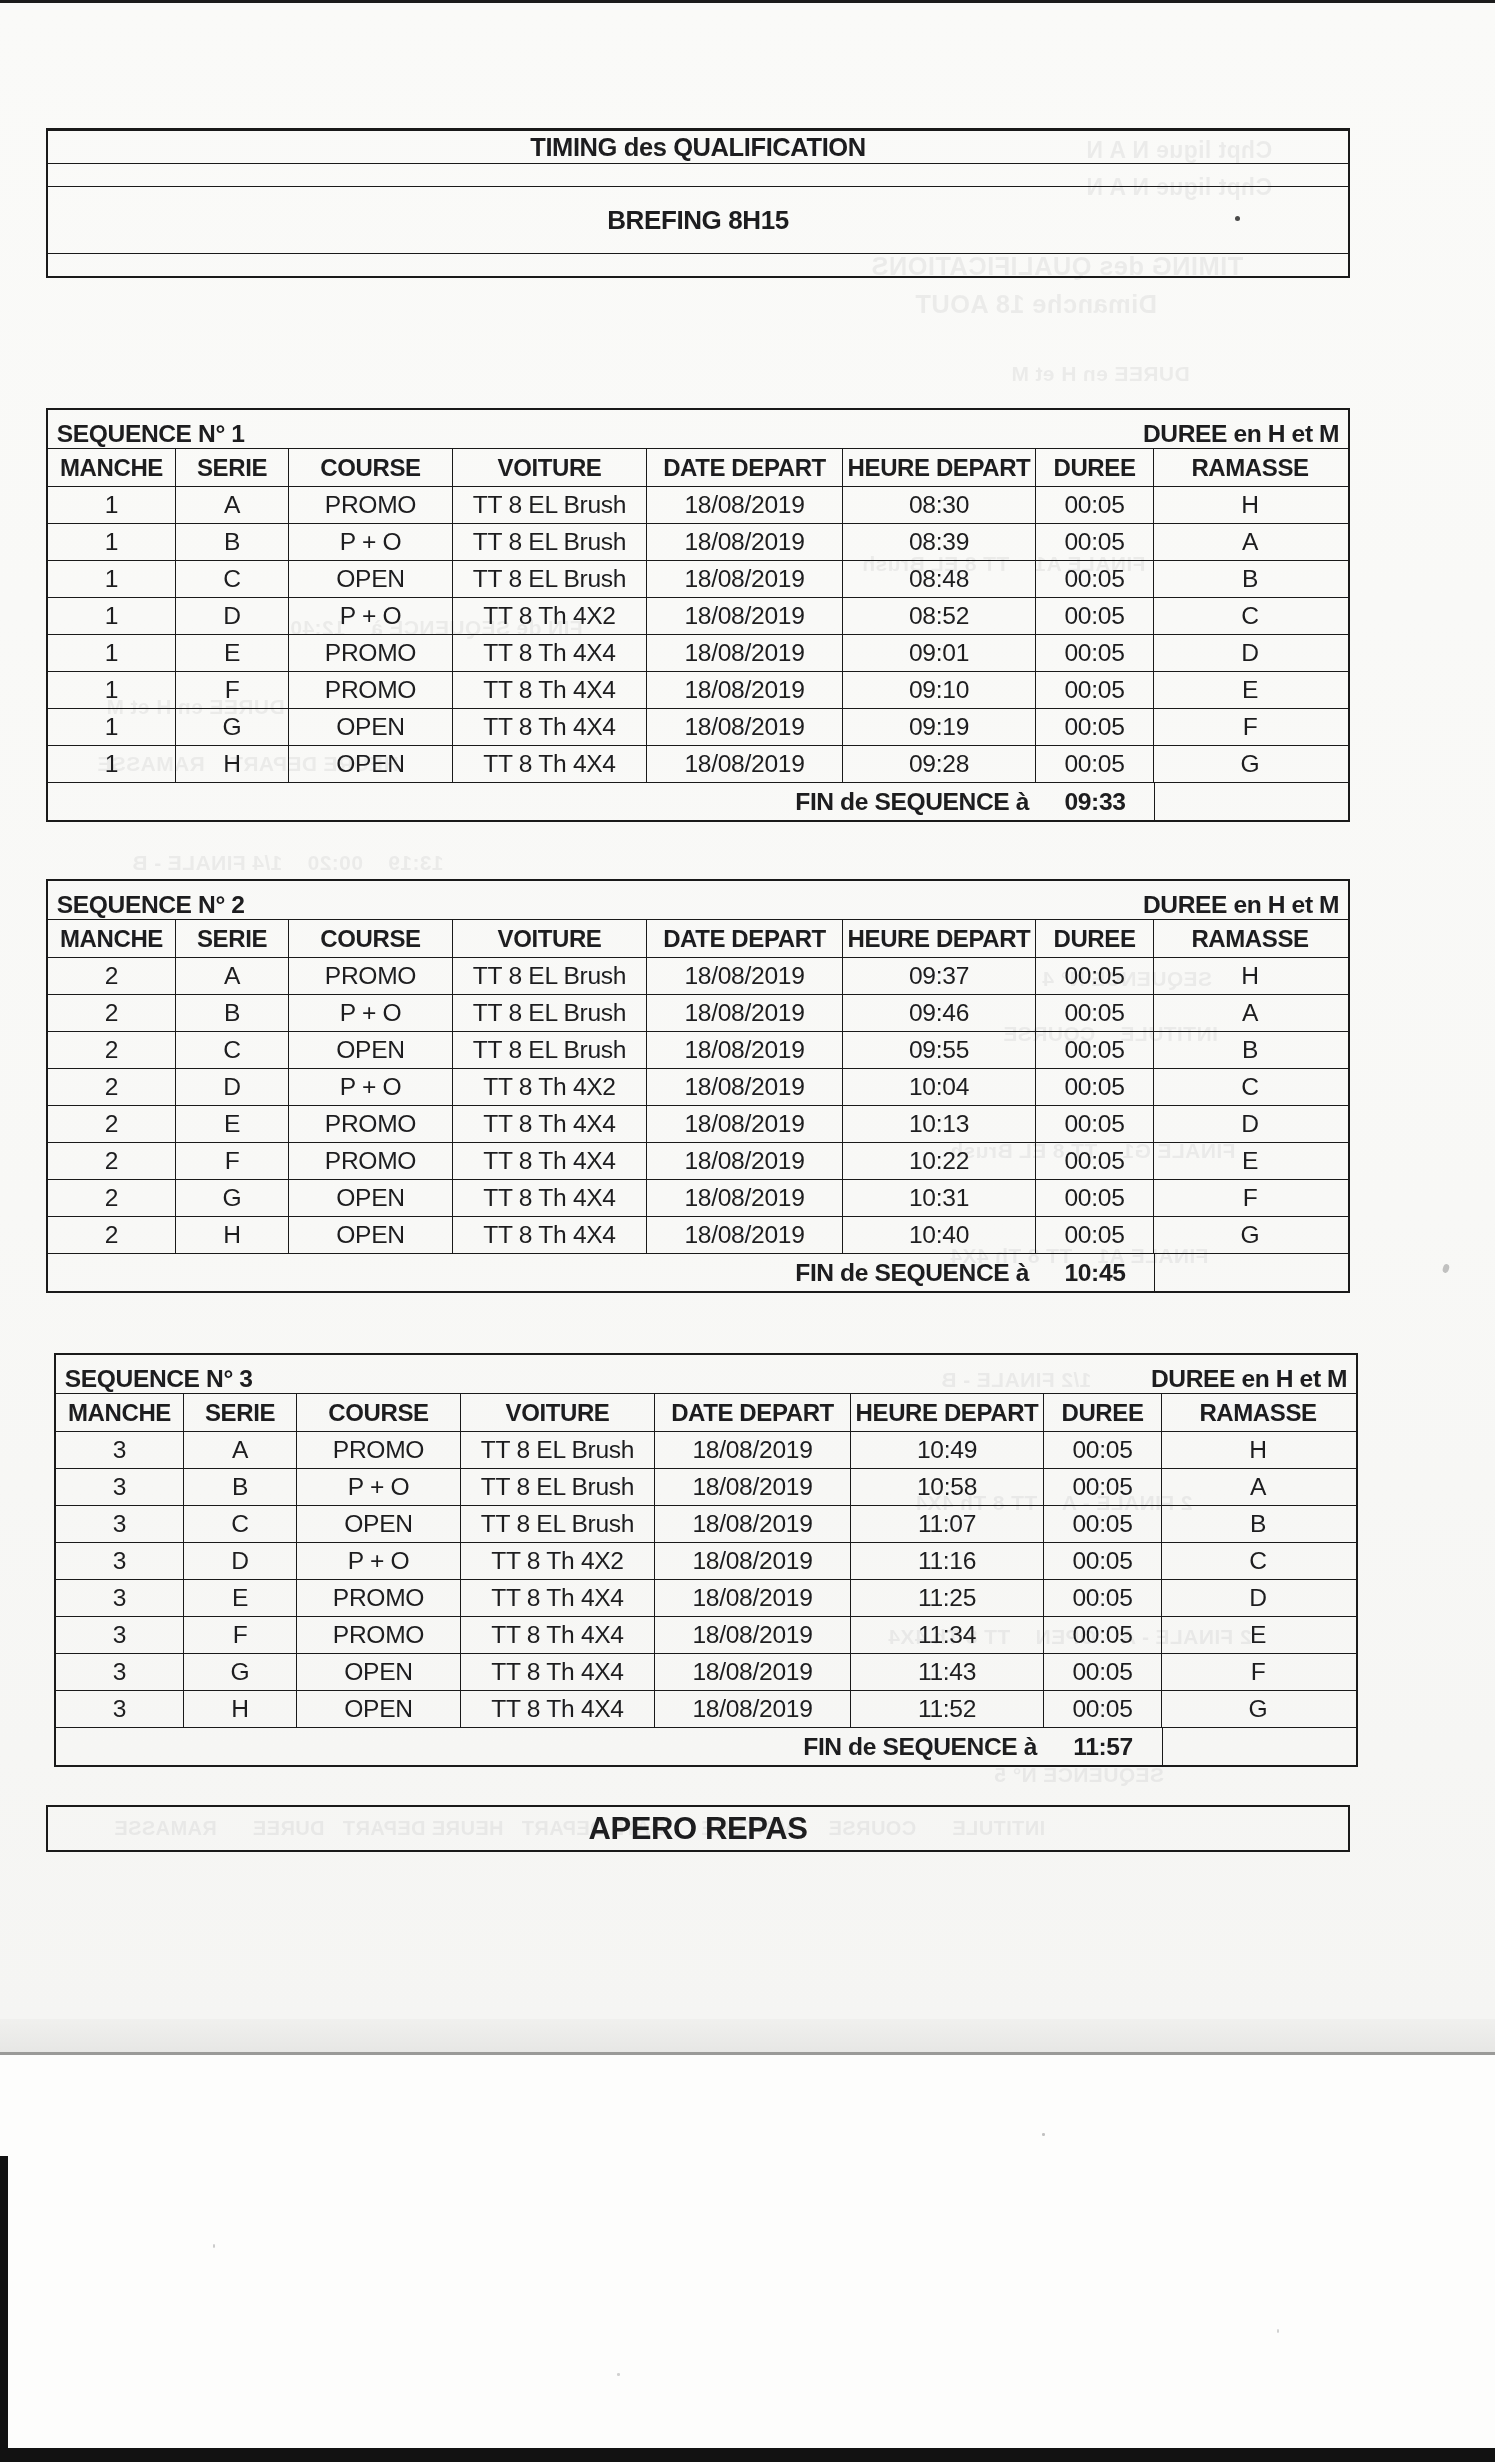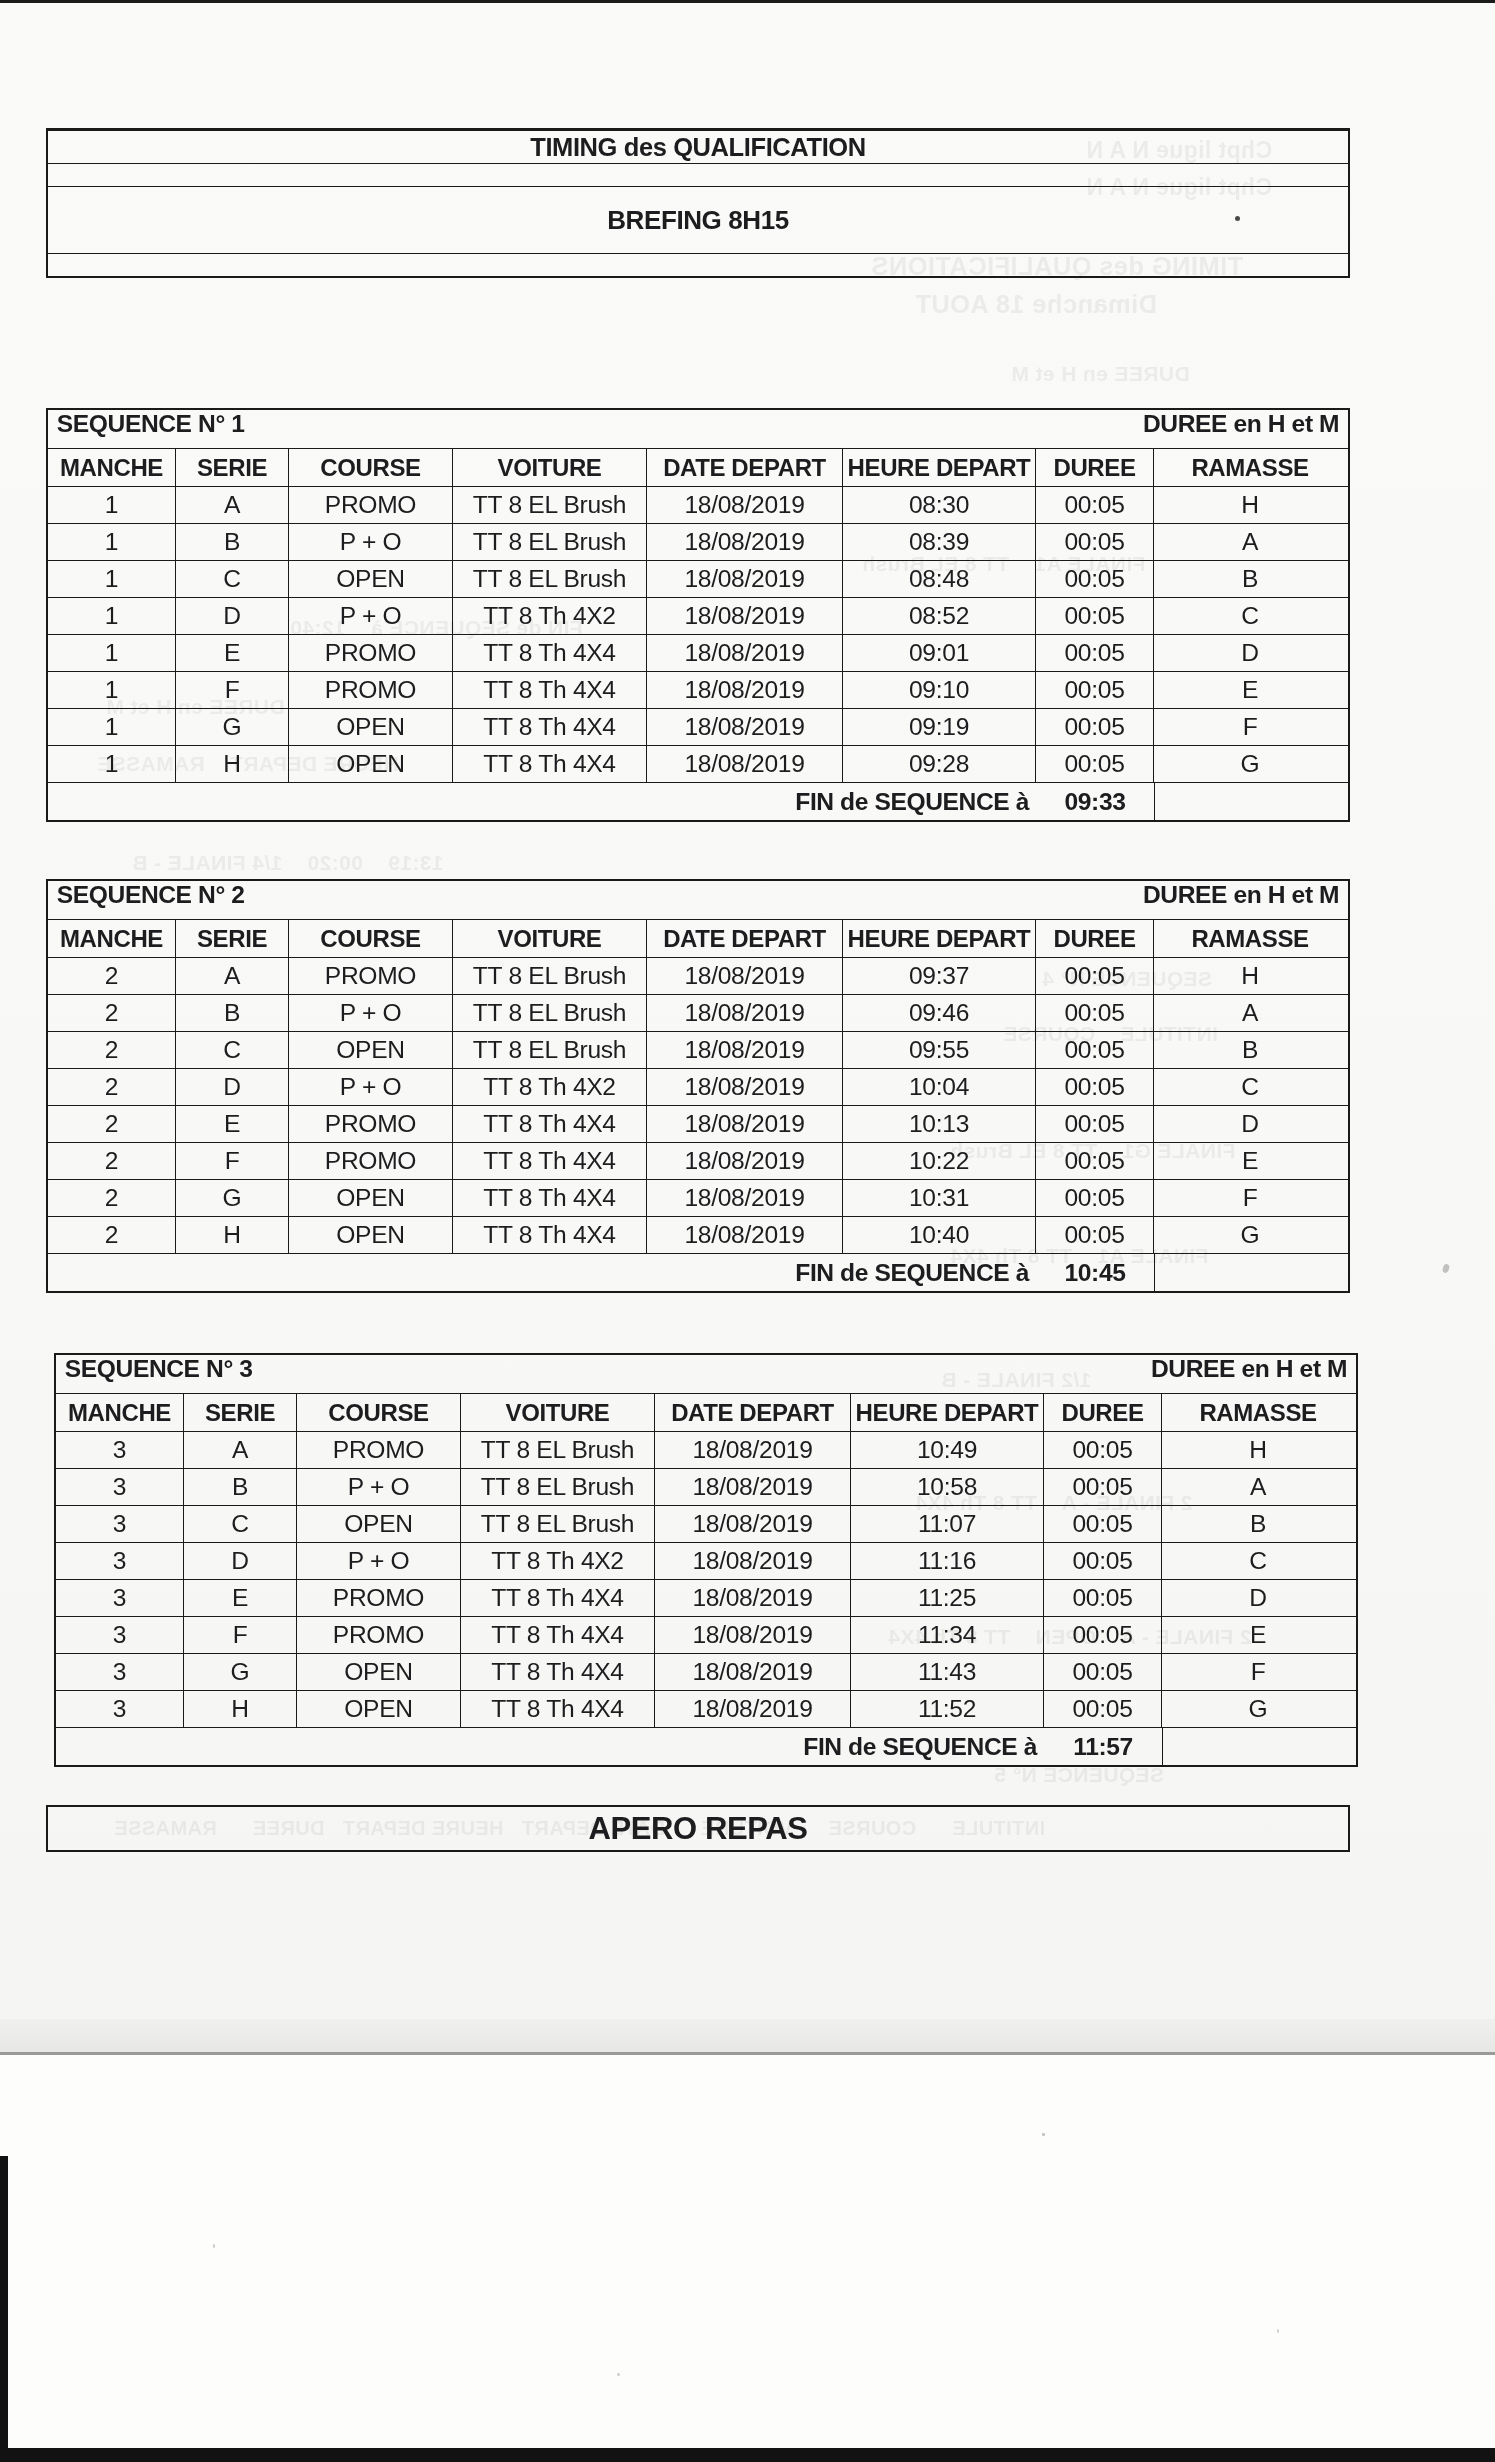--- a/index.html
+++ b/index.html
@@ -29,21 +29,21 @@
   
   .headerblock{top:128px;}
   .hrow{display:flex;align-items:center;justify-content:center;box-sizing:border-box;font-weight:700;letter-spacing:-0.4px;}
   .hrow.title{height:37px;font-size:25.5px;}
   .hrow.sub{height:33px;font-size:25.5px;}
   .hrow.sub2{height:35px;font-size:25.5px;}
   .hrow.thin{height:23px;}
   .hrow.brefing{height:67px;font-size:26px;}
 
   
-  .seq-title{height:38px;align-items:flex-start;justify-content:space-between;font-weight:700;font-size:24.6px;letter-spacing:-0.4px;}
+  .seq-title{height:38px;align-items:flex-end;justify-content:space-between;font-weight:700;font-size:24.6px;letter-spacing:-0.4px;}
   .seq-label{padding-left:8.8px;}
   .seq-note{padding-right:8.8px;}
   .cols-row{height:38px;}
   .hc{font-weight:700;font-size:24px;letter-spacing:-0.4px;}
   .trow{height:37px;display:flex;box-sizing:border-box;border-top:1.8px solid #1a1a1a;}
   .dc{font-size:24.6px;font-weight:400;letter-spacing:-0.3px;}
   .c1{width:127px;}.c2{width:113px;}.c3{width:164px;}.c4{width:194px;}
   .c5{width:196px;}.c6{width:193px;}.c7{width:118px;}.c8{width:193px;}
   .fin-row{height:38px;border-top:1.8px solid #1a1a1a;font-weight:700;font-size:24.6px;letter-spacing:-0.4px;}
   .fin-label{width:988px;display:flex;align-items:center;justify-content:flex-end;padding-right:7px;box-sizing:border-box;}

